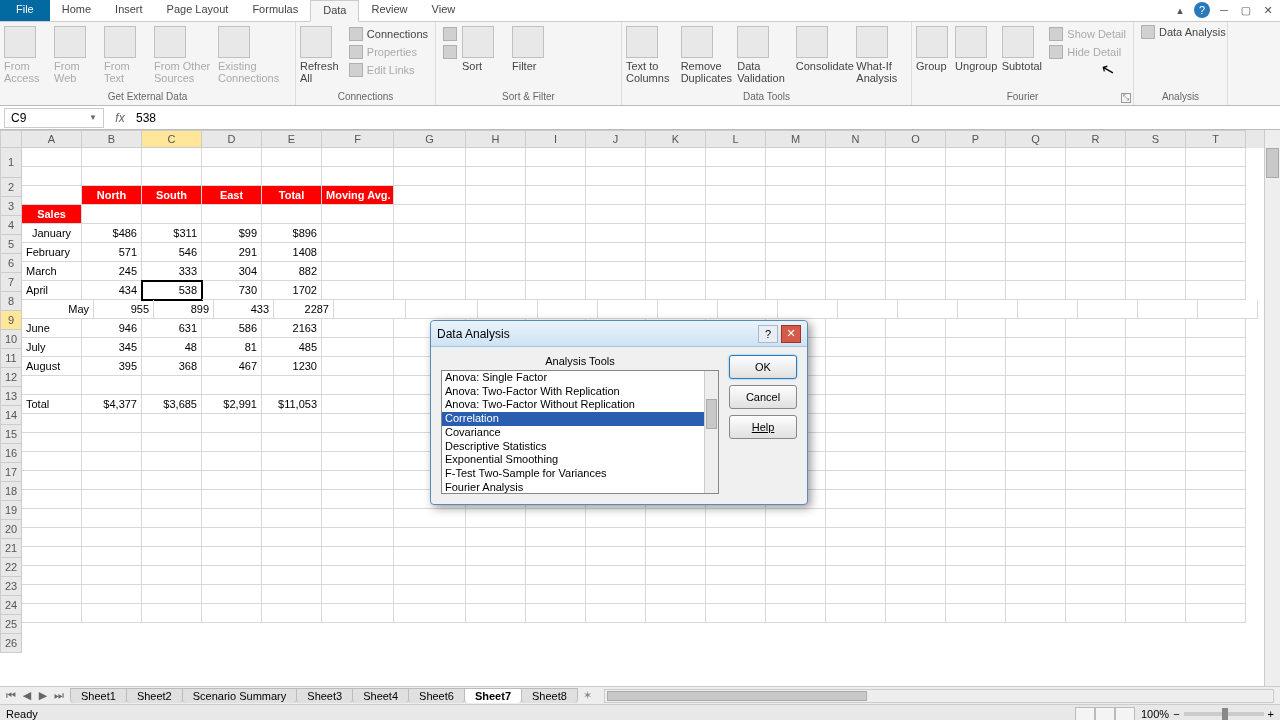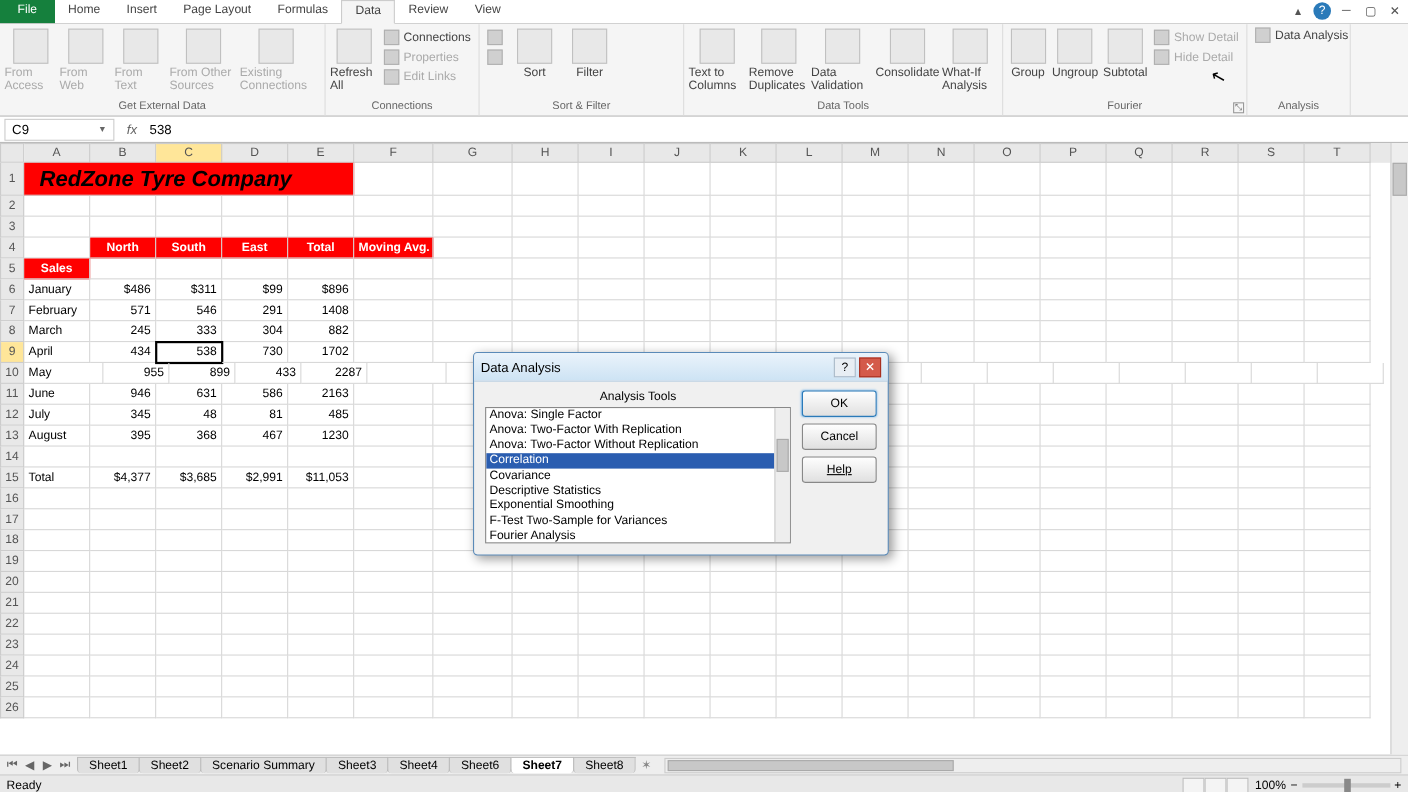--- a/index.html
+++ b/index.html
@@ -1,34 +1,34 @@
 <!DOCTYPE html>
 <html><head>
 <meta charset="utf-8">
 <style>
 * { box-sizing: border-box; margin: 0; padding: 0; font-family: "Segoe UI", Tahoma, sans-serif; }
 body { width: 1280px; height: 720px; background: #fff; overflow: hidden; position: relative; }
 
 
 .tabs { display: flex; height: 22px; background: #fff; border-bottom: 1px solid #ccc; font-size: 11px; }
 .tab { padding: 3px 12px; color: #444; cursor: pointer; }
-.tab.file { background: #15803d; color: #fff; padding: 3px 16px; }
+.tab.file { background: #0369a1; color: #fff; padding: 3px 16px; }
 .tab.active { background: #f5f5f5; border: 1px solid #ccc; border-bottom: 1px solid #f5f5f5; margin-bottom: -1px; }
 
 
 .win-controls { position: absolute; top: 2px; right: 4px; display: flex; gap: 6px; align-items: center; }
 .win-controls span { width: 16px; height: 16px; display: flex; align-items: center; justify-content: center; font-size: 11px; color: #555; }
 .help-icon { background: #2a7ab9; color: #fff !important; border-radius: 50%; }
 
 
 .ribbon { display: flex; height: 84px; background: #f5f5f5; border-bottom: 1px solid #bbb; font-size: 11px; }
 .group { border-right: 1px solid #ddd; padding: 2px 4px; display: flex; flex-direction: column; justify-content: space-between; position: relative; }
 .group-label { text-align: center; color: #666; font-size: 10px; padding-bottom: 1px; }
 .group-content { flex: 1; display: flex; align-items: flex-start; gap: 2px; }
-.big-btn { display: flex; flex-direction: column; align-items: center; width: 48px; padding-top: 2px; color: #444; cursor: pointer; }
+.big-btn { display: flex; flex-direction: column; width: 48px; padding-top: 2px; color: #444; cursor: pointer; }
 .big-btn.disabled { color: #aaa; }
 .big-icon { width: 32px; height: 32px; background: #e8e8e8; border: 1px solid #c0c0c0; margin-bottom: 2px; }
 .small-items { display: flex; flex-direction: column; gap: 2px; padding-top: 2px; }
 .small-item { display: flex; align-items: center; gap: 4px; padding: 1px 3px; color: #444; cursor: pointer; white-space: nowrap; }
 .small-item.disabled { color: #aaa; }
 .small-icon { width: 14px; height: 14px; background: #d0d0d0; border: 1px solid #b0b0b0; display:inline-block; }
 .dialog-launcher { position: absolute; right: 2px; bottom: 2px; width: 10px; height: 10px; border: 1px solid #999; font-size: 8px; display:flex; align-items:center; justify-content:center; color:#666; }
 
 
 .formula-bar { display: flex; height: 24px; border-bottom: 1px solid #bbb; font-size: 12px; align-items: center; }
@@ -312,38 +312,20 @@
       <div class="row-h">19</div>
       <div class="row-h">20</div>
       <div class="row-h">21</div>
       <div class="row-h">22</div>
       <div class="row-h">23</div>
       <div class="row-h">24</div>
       <div class="row-h">25</div>
       <div class="row-h">26</div>
     </div>
   <div class="cells" id="cells">
-      <div class="row first">
-        <div class="cell banner" style="width: 300px;">RedZone Tyre Company</div>
-        <div class="cell" style="width: 72px;"></div>
-        <div class="cell" style="width: 72px;"></div>
-        <div class="cell" style="width: 60px;"></div>
-        <div class="cell" style="width: 60px;"></div>
-        <div class="cell" style="width: 60px;"></div>
-        <div class="cell" style="width: 60px;"></div>
-        <div class="cell" style="width: 60px;"></div>
-        <div class="cell" style="width: 60px;"></div>
-        <div class="cell" style="width: 60px;"></div>
-        <div class="cell" style="width: 60px;"></div>
-        <div class="cell" style="width: 60px;"></div>
-        <div class="cell" style="width: 60px;"></div>
-        <div class="cell" style="width: 60px;"></div>
-        <div class="cell" style="width: 60px;"></div>
-        <div class="cell" style="width: 60px;"></div>
-      </div>
       <div class="row">
         <div class="cell" style="width: 60px;"></div>
         <div class="cell" style="width: 60px;"></div>
         <div class="cell" style="width: 60px;"></div>
         <div class="cell" style="width: 60px;"></div>
         <div class="cell" style="width: 60px;"></div>
         <div class="cell" style="width: 72px;"></div>
         <div class="cell" style="width: 72px;"></div>
         <div class="cell" style="width: 60px;"></div>
         <div class="cell" style="width: 60px;"></div>
@@ -419,21 +401,21 @@
         <div class="cell" style="width: 60px;"></div>
         <div class="cell" style="width: 60px;"></div>
         <div class="cell" style="width: 60px;"></div>
         <div class="cell" style="width: 60px;"></div>
         <div class="cell" style="width: 60px;"></div>
         <div class="cell" style="width: 60px;"></div>
         <div class="cell" style="width: 60px;"></div>
         <div class="cell" style="width: 60px;"></div>
       </div>
       <div class="row">
-        <div class="cell left" style="width: 60px;">January</div>
+        <div class="cell left" style="width: 60px; text-align: center;">January</div>
         <div class="cell" style="width: 60px;">$486</div>
         <div class="cell" style="width: 60px;">$311</div>
         <div class="cell" style="width: 60px;">$99</div>
         <div class="cell" style="width: 60px;">$896</div>
         <div class="cell" style="width: 72px;"></div>
         <div class="cell" style="width: 72px;"></div>
         <div class="cell" style="width: 60px;"></div>
         <div class="cell" style="width: 60px;"></div>
         <div class="cell" style="width: 60px;"></div>
         <div class="cell" style="width: 60px;"></div>
@@ -507,21 +489,21 @@
         <div class="cell" style="width: 60px;"></div>
         <div class="cell" style="width: 60px;"></div>
         <div class="cell" style="width: 60px;"></div>
         <div class="cell" style="width: 60px;"></div>
         <div class="cell" style="width: 60px;"></div>
         <div class="cell" style="width: 60px;"></div>
         <div class="cell" style="width: 60px;"></div>
         <div class="cell" style="width: 60px;"></div>
       </div>
       <div class="row">
-        <div class="cell left" style="width: 72px;">May</div>
+        <div class="cell left" style="width: 72px; text-align: right;">May</div>
         <div class="cell" style="width: 60px;">955</div>
         <div class="cell" style="width: 60px;">899</div>
         <div class="cell" style="width: 60px;">433</div>
         <div class="cell" style="width: 60px;">2287</div>
         <div class="cell" style="width: 72px;"></div>
         <div class="cell" style="width: 72px;"></div>
         <div class="cell" style="width: 60px;"></div>
         <div class="cell" style="width: 60px;"></div>
         <div class="cell" style="width: 60px;"></div>
         <div class="cell" style="width: 60px;"></div>

